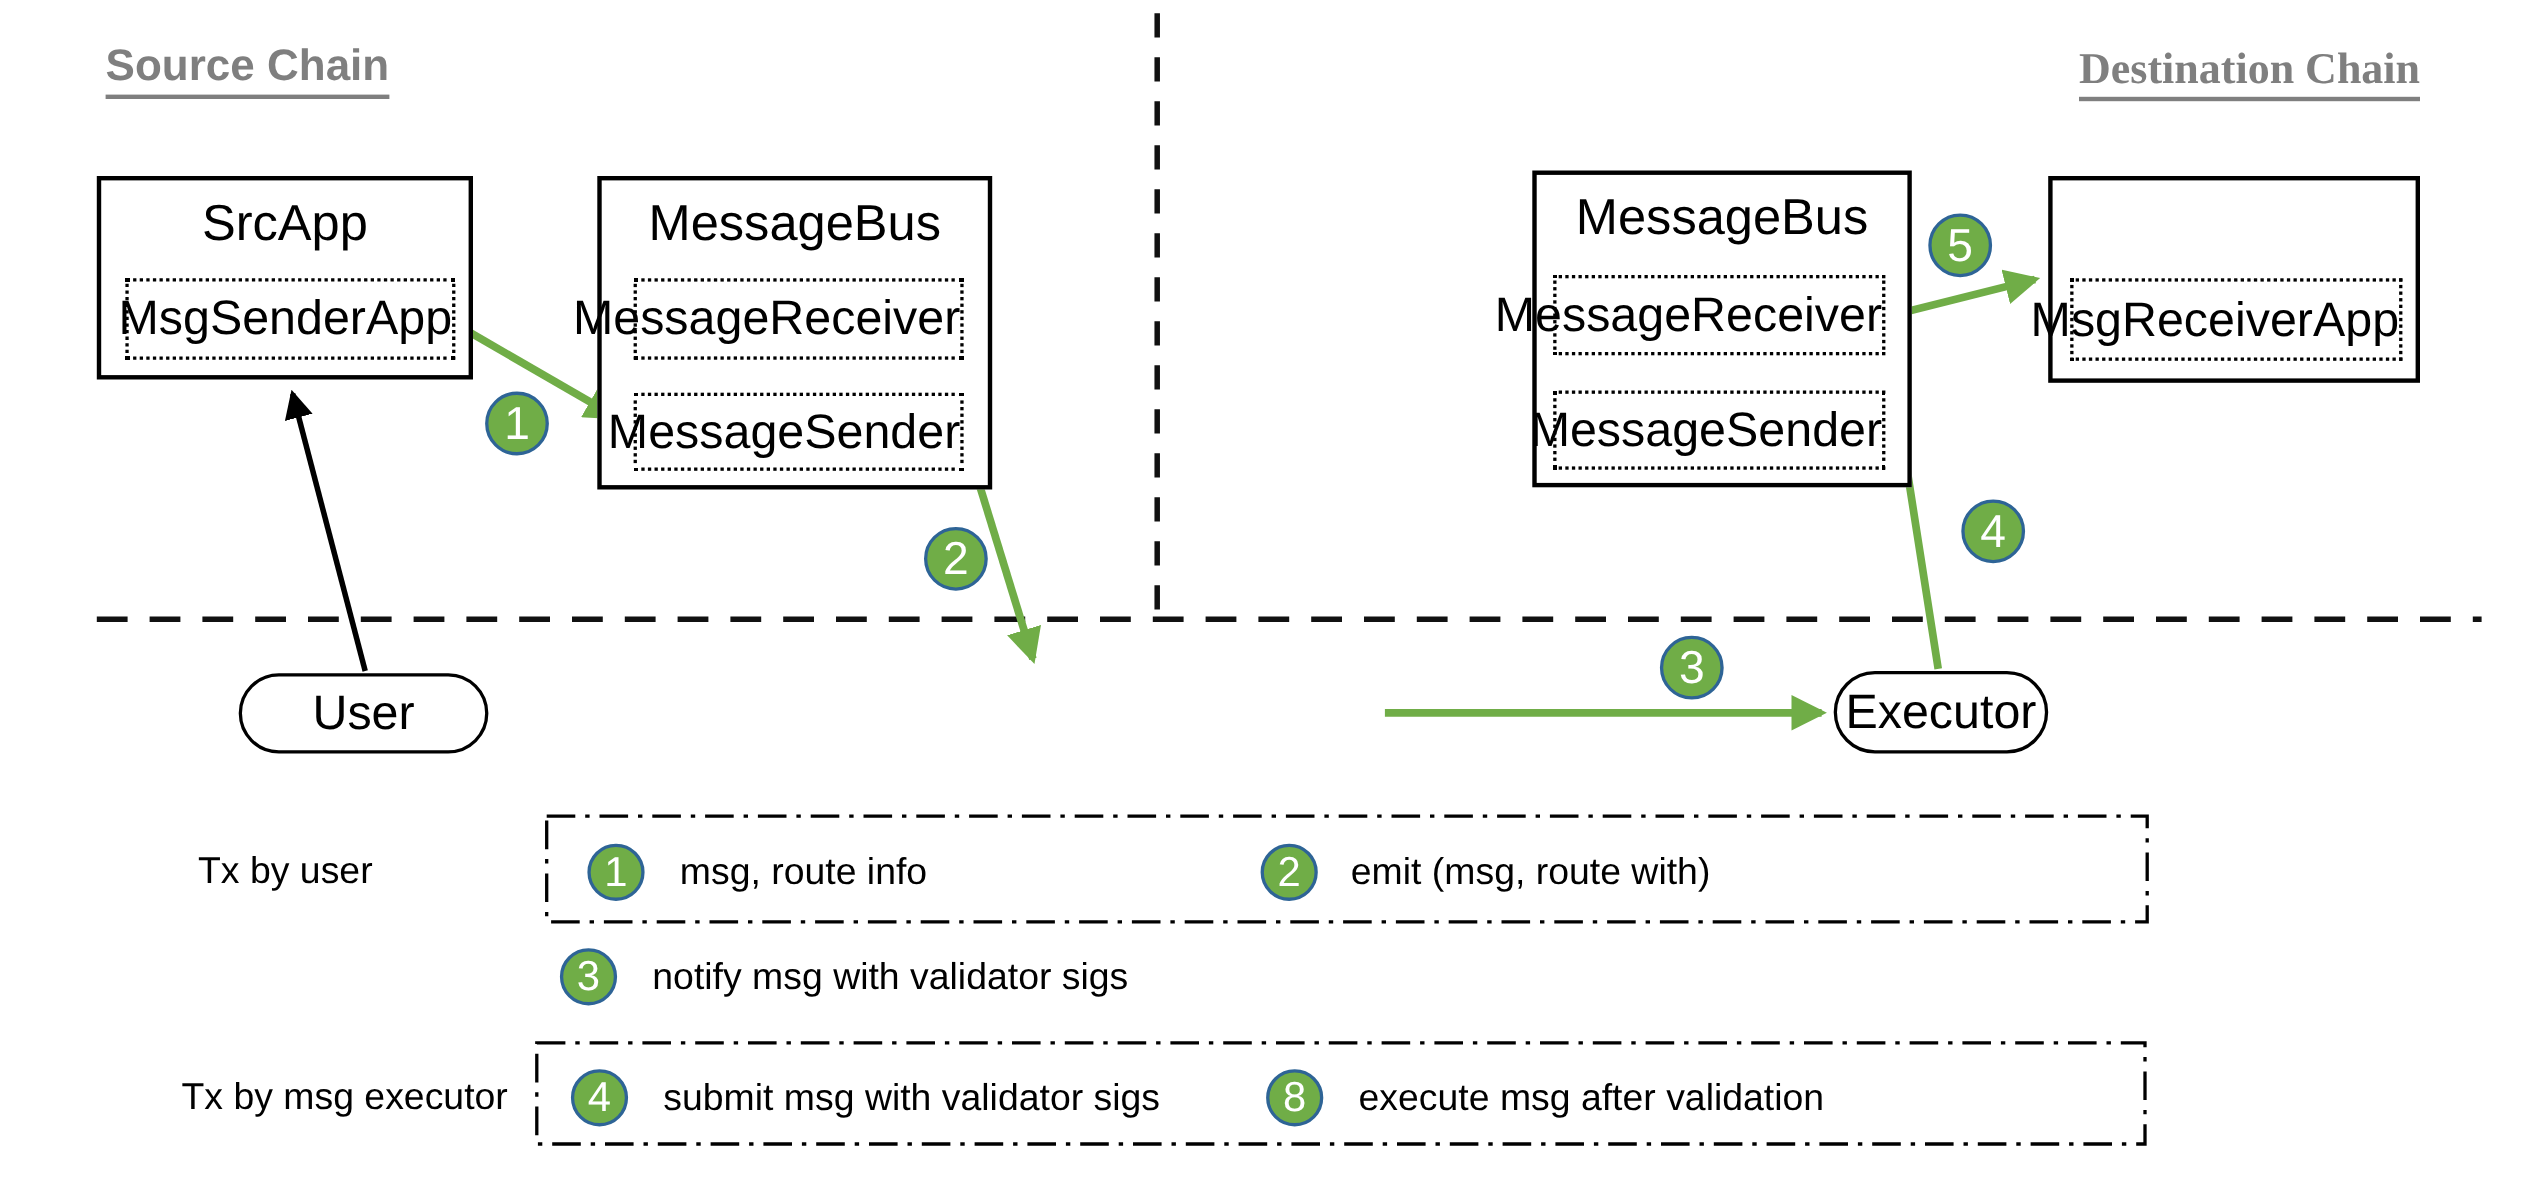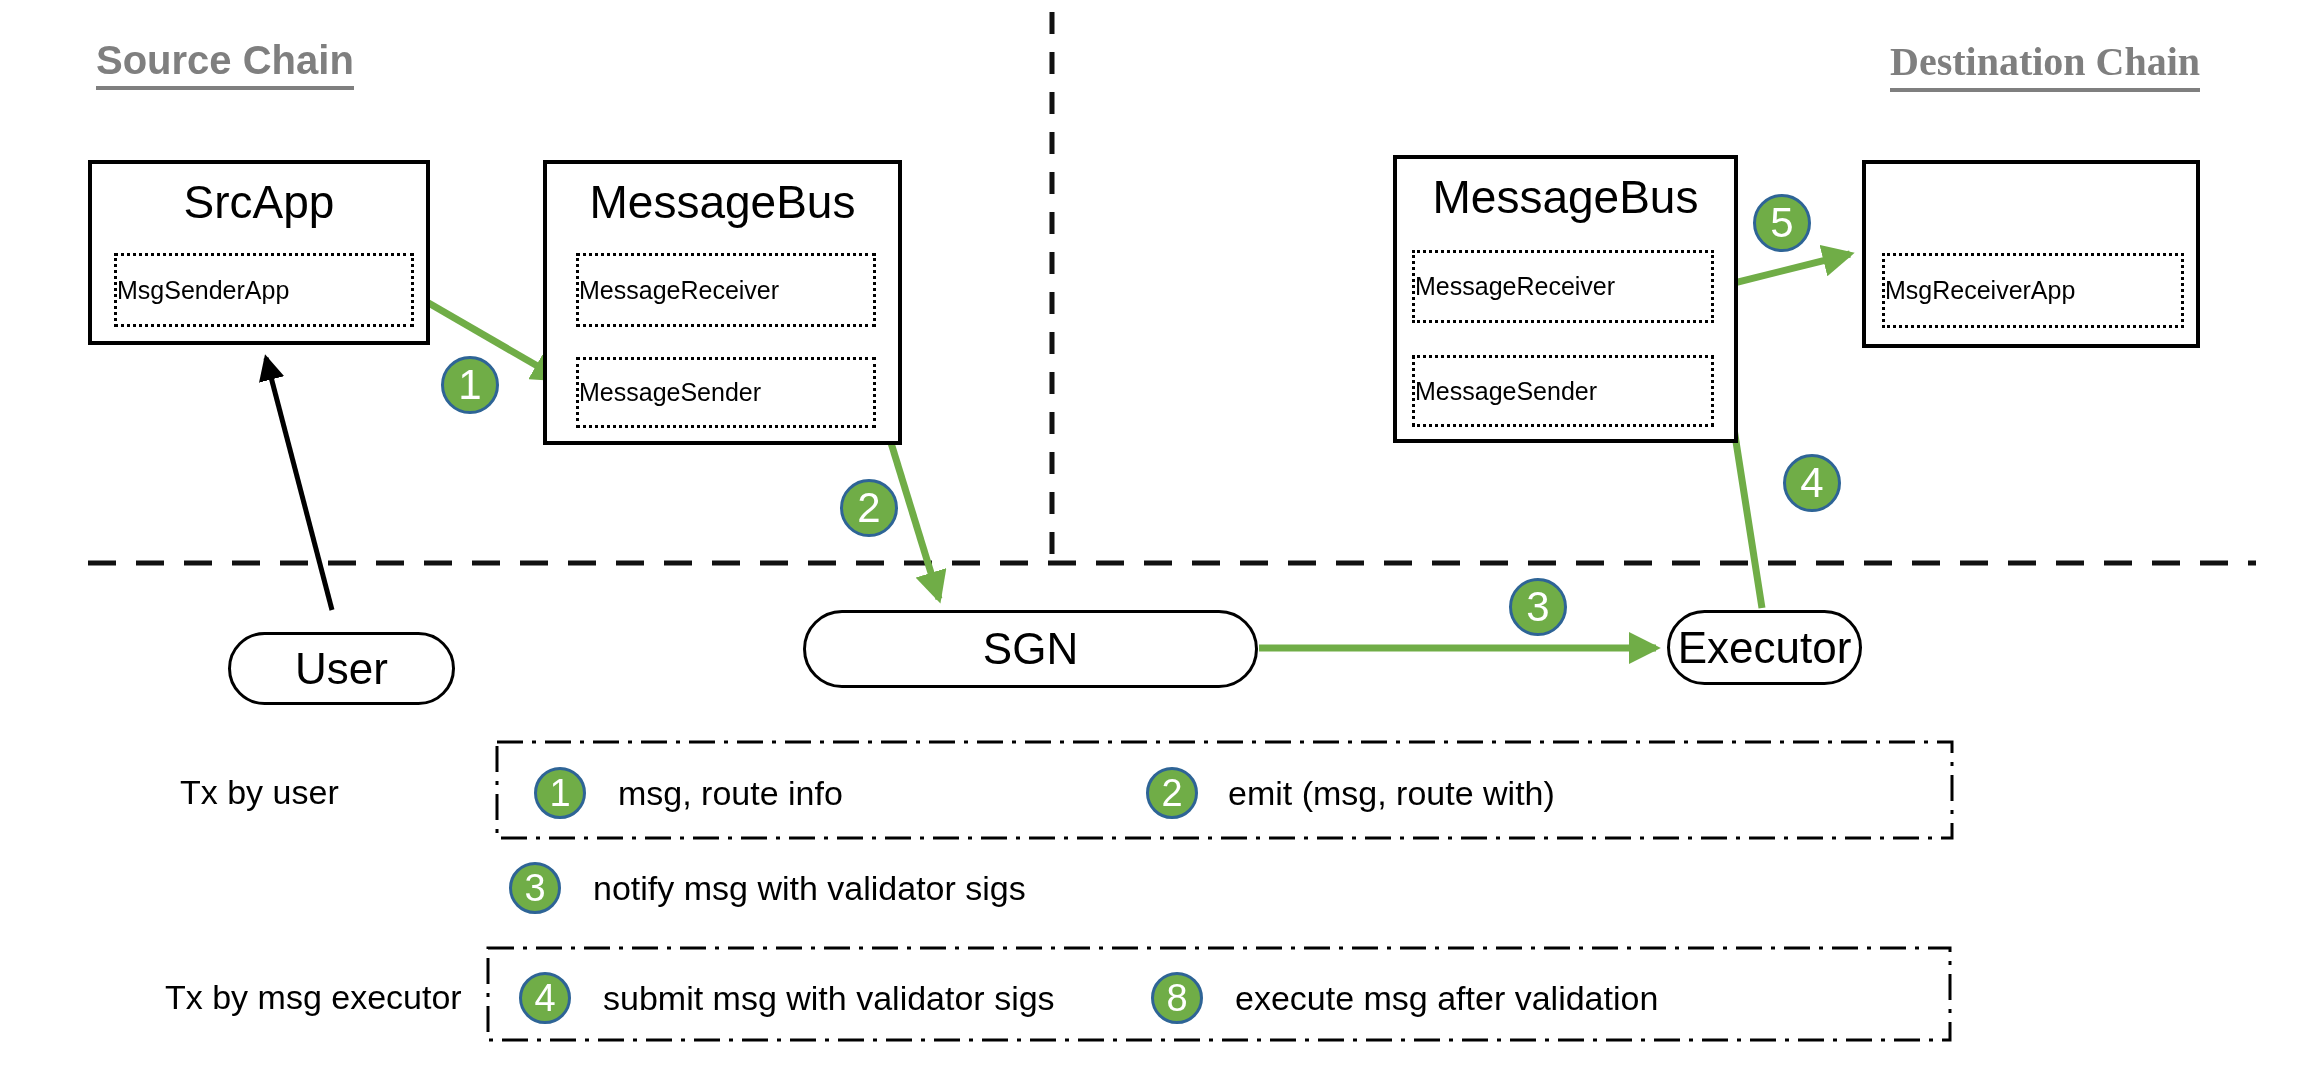--- a/index.html
+++ b/index.html
@@ -14,22 +14,22 @@
   }
   .box{
     position:absolute;border:4px solid #000;background:#fff;box-sizing:border-box;
   }
   .box-title{
     position:absolute;left:0;right:0;top:12px;text-align:center;
     font-size:46px;line-height:52px;white-space:nowrap;
   }
   .inner-box{
     position:absolute;border:3px dotted #000;box-sizing:border-box;
-    display:flex;align-items:center;justify-content:flex-start;
-    font-size:25px;white-space:nowrap;background:#fff;
+    display:flex;align-items:center;justify-content:flex-end;
+    font-size:44px;white-space:nowrap;background:#fff;
   }
   .pill{
     position:absolute;border:3.5px solid #000;border-radius:44px;background:#fff;
     box-sizing:border-box;display:flex;align-items:center;justify-content:center;
     font-size:44px;white-space:nowrap;
   }
   .badge{
     position:absolute;border-radius:50%;background:#70ad47;border:3px solid #2e6496;
     box-sizing:border-box;color:#fff;display:flex;align-items:center;justify-content:center;
     font-size:42px;font-weight:500;
@@ -101,25 +101,22 @@
       <span>MessageSender</span>
     </div>
   </div>
 
   <div class="box" style="left:1862px;top:160px;width:338px;height:188px;">
     <div class="inner-box" style="left:16px;top:89px;width:302px;height:75px;">
       <span>MsgReceiverApp</span>
     </div>
   </div>
 
-  <div class="pill" style="left:228px;top:612px;width:227px;height:73px;margin-top:20px;">
+  <div class="pill" style="left:217px;top:612px;width:227px;height:73px;">
     <span>User</span>
-  </div>
-  <div class="pill" style="left:803px;top:610px;width:455px;height:78px;">
-    <span>SGN</span>
   </div>
   <div class="pill" style="left:1667px;top:610px;width:195px;height:75px;">
     <span>Executor</span>
   </div>
 
   <div class="badge diagram" style="left:441px;top:356px;">1</div>
   <div class="badge diagram" style="left:840px;top:479px;">2</div>
   <div class="badge diagram" style="left:1509px;top:578px;">3</div>
   <div class="badge diagram" style="left:1783px;top:454px;">4</div>
   <div class="badge diagram" style="left:1753px;top:194px;">5</div>

